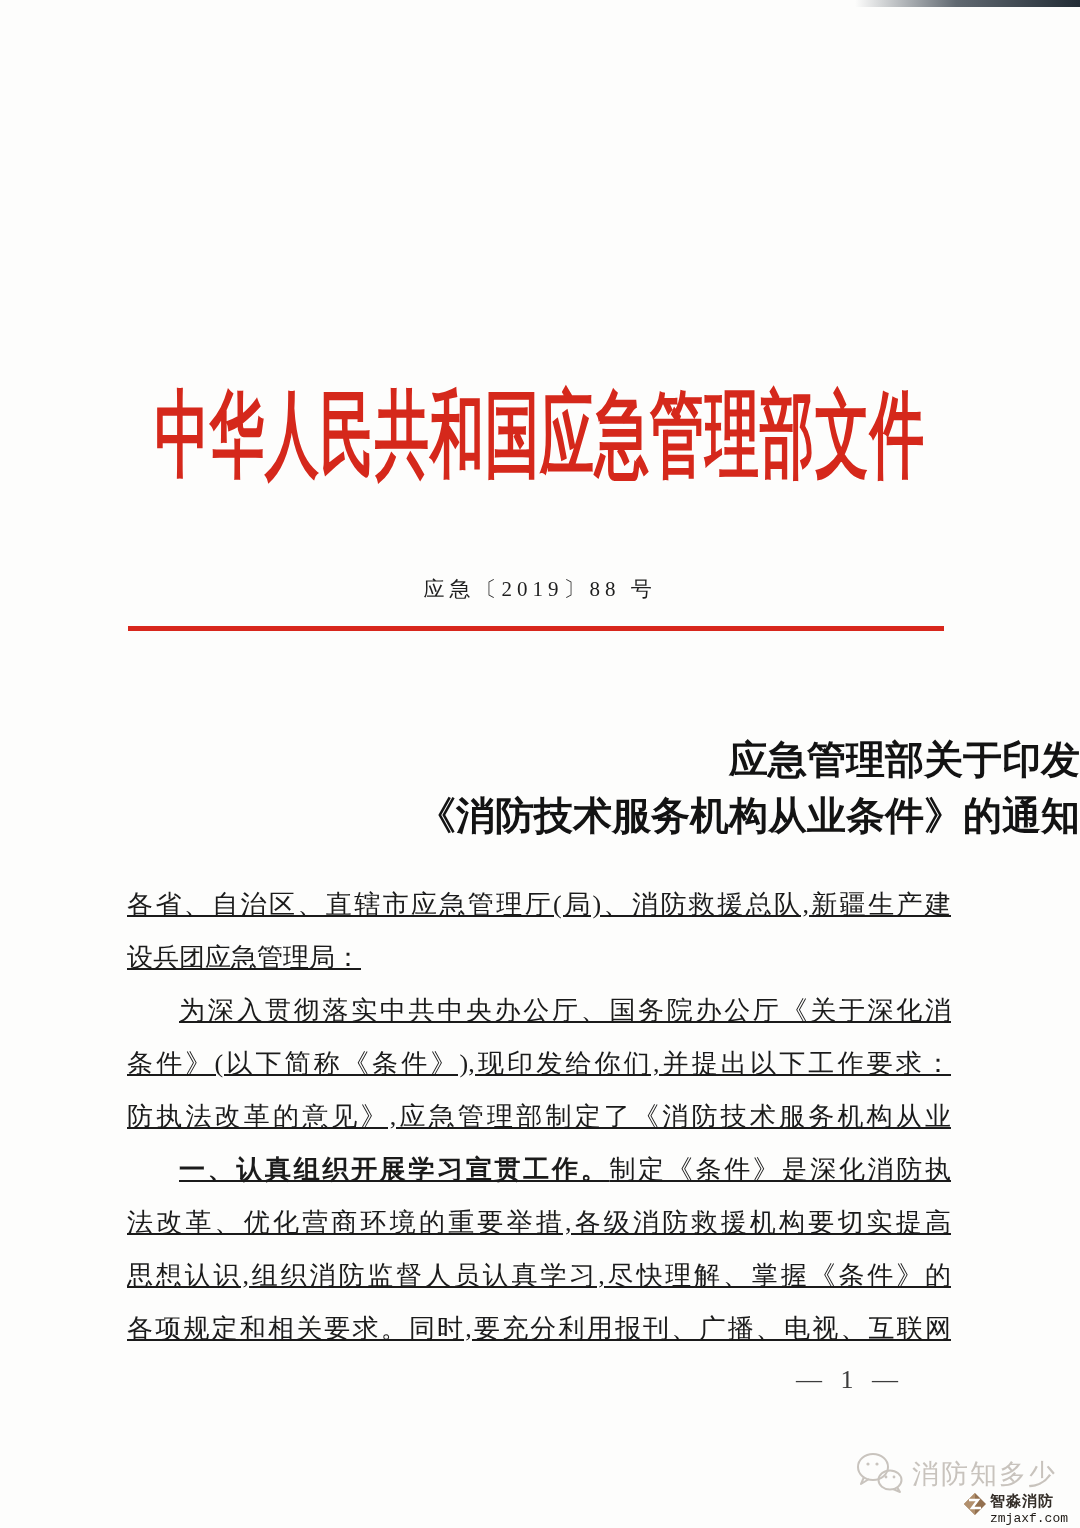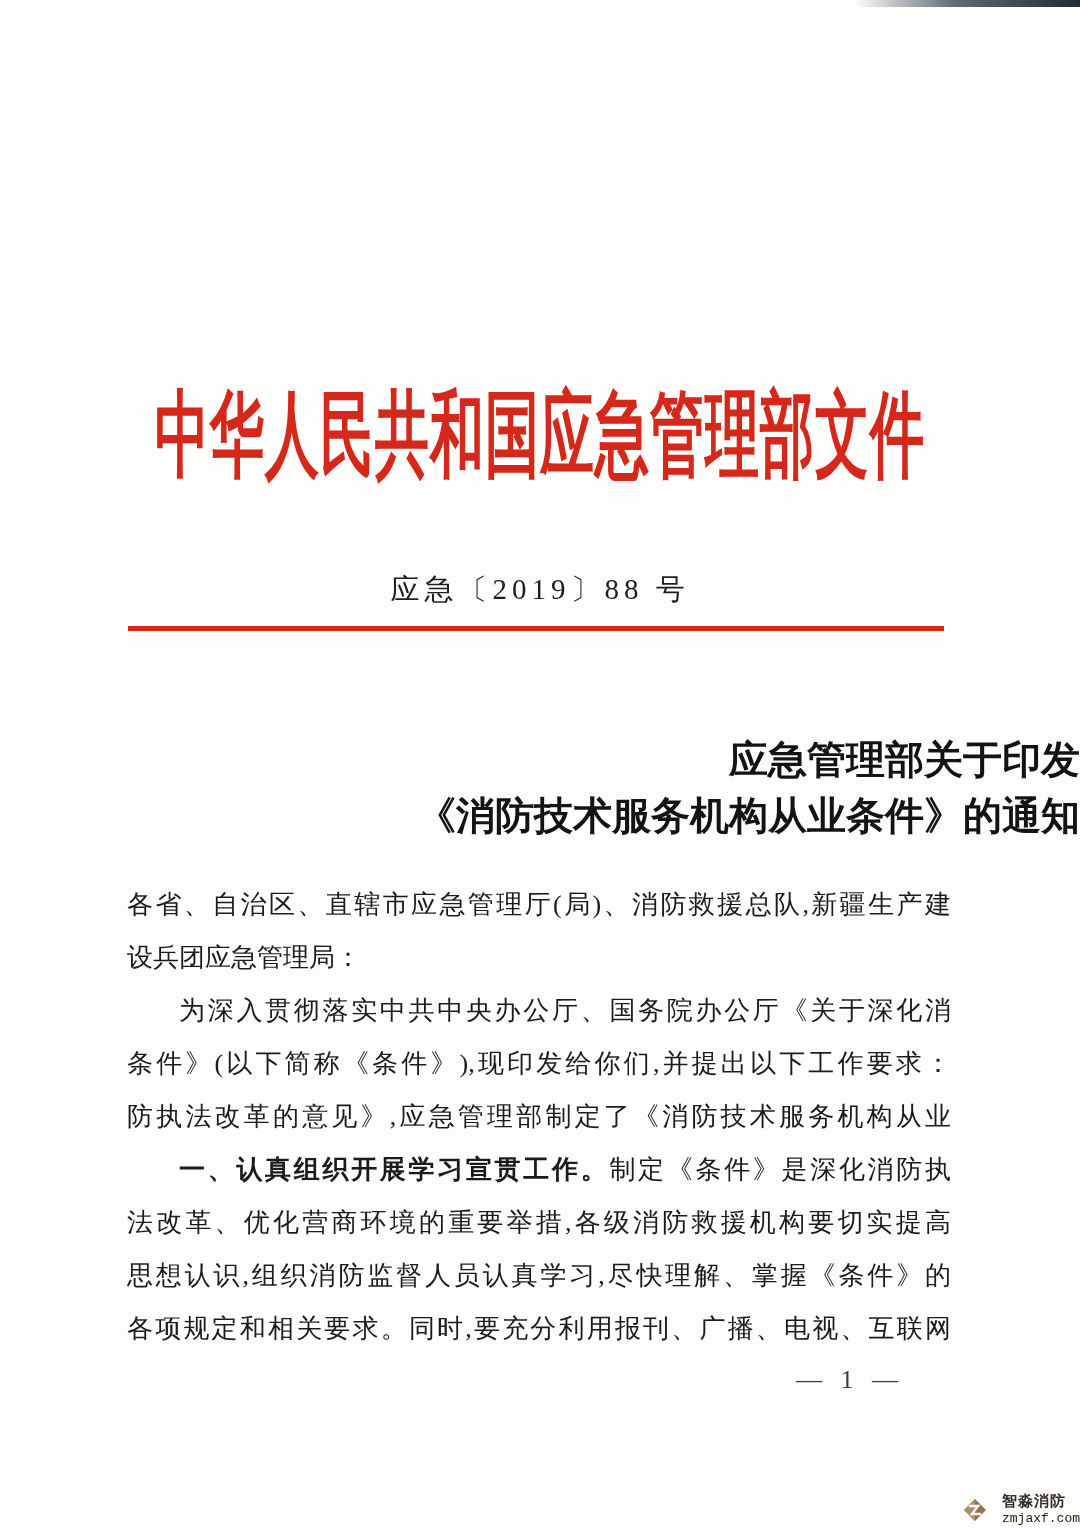--- a/index.html
+++ b/index.html
@@ -26,21 +26,21 @@
     font-size: 54px; font-weight: bold;
     color: #d5281b;
     letter-spacing: 1px;
     white-space: nowrap;
     transform: scaleY(1.75); transform-origin: center top;
   }
 
   .doc-number {
     position: absolute; top: 572px; left: 0; width: 100%;
     text-align: center;
-    font-size: 29px; line-height: 34px;
+    font-size: 21px; line-height: 34px;
     letter-spacing: 5px;
     color: #1e1e1e;
     white-space: nowrap;
   }
 
   .red-rule {
     position: absolute; top: 626px; left: 128px;
     width: 816px; height: 5px;
     background: #d8271c;
   }
@@ -53,21 +53,21 @@
     color: #131313;
     white-space: nowrap;
   }
 
   .body-block {
     position: absolute; top: 878px; left: 127px;
     width: 824px;
     font-size: 26px; line-height: 53px;
     color: #1b1b1b;
   }
-  .line { text-align: justify; text-align-last: justify; }
+  .line { text-align: justify; text-align-last: justify; text-decoration: underline; }
   .line.short { text-align-last: left; }
   .line.indent { text-indent: 2em; }
   .bold-seg {
     font-weight: 700;
     font-family: "Liberation Sans", "DejaVu Sans", sans-serif;
   }
 
   .page-number {
     position: absolute; top: 1365px; right: 176px;
     font-size: 26px; color: #3c3c3c;
@@ -80,21 +80,21 @@
     position: absolute; top: 1450px; left: 856px;
     display: flex; align-items: center; gap: 8px;
   }
   .wm-wechat-name {
     font-size: 27px; color: #c8c3bd; letter-spacing: 2px;
     font-family: "Liberation Sans", "DejaVu Sans", sans-serif;
     white-space: nowrap;
   }
   .wm-row2 {
     position: absolute; top: 1493px; left: 964px;
-    display: flex; align-items: flex-end; gap: 16px;
+    display: flex; align-items: flex-start; gap: 4px;
   }
   .wm-brand-text { display: flex; flex-direction: column; line-height: 1; }
   .wm-brand-name {
     font-size: 15px; font-weight: 700; color: #332d27;
     font-family: "Liberation Sans", "DejaVu Sans", sans-serif;
     letter-spacing: 1px; white-space: nowrap;
   }
   .wm-brand-site {
     font-size: 13px; font-weight: 400; color: #1f1a15;
     font-family: "Liberation Mono", "DejaVu Sans Mono", monospace;
@@ -128,20 +128,35 @@
     <div class="line indent">
       <span class="bold-seg">一、认真组织开展学习宣贯工作。</span><span>制定《条件》是深化消防执</span>
     </div>
     <div class="line">法改革、优化营商环境的重要举措,各级消防救援机构要切实提高</div>
     <div class="line">思想认识,组织消防监督人员认真学习,尽快理解、掌握《条件》的</div>
     <div class="line">各项规定和相关要求。同时,要充分利用报刊、广播、电视、互联网</div>
   </div>
 
   <div class="page-number">— 1 —</div>
 
+  <div class="wm-row1">
+    <span>
+      <svg width="48" height="44" viewBox="0 0 48 44" fill="none">
+        <ellipse cx="17" cy="17" rx="15" ry="13" stroke="#c9c4be" stroke-width="2" fill="none"></ellipse>
+        <path d="M8 27 L5 34 L13 29" stroke="#c9c4be" stroke-width="2" fill="none" stroke-linejoin="round"></path>
+        <circle cx="12" cy="14" r="1.6" fill="#c9c4be"></circle>
+        <circle cx="21" cy="14" r="1.6" fill="#c9c4be"></circle>
+        <ellipse cx="34" cy="30" rx="11.5" ry="9.5" stroke="#c9c4be" stroke-width="2" fill="none"></ellipse>
+        <path d="M41 37 L44 42 L37 39" stroke="#c9c4be" stroke-width="2" fill="none" stroke-linejoin="round"></path>
+        <circle cx="30" cy="27" r="1.4" fill="#c9c4be"></circle>
+        <circle cx="38" cy="27" r="1.4" fill="#c9c4be"></circle>
+      </svg>
+    </span>
+    <span class="wm-wechat-name">消防知多少</span>
+  </div>
 
   <div class="wm-row2">
     <span>
       <svg width="22" height="22" viewBox="0 0 22 22">
         <polygon points="11,0 22,11 11,22 0,11" fill="#93704f"></polygon>
         <polygon points="11,0 0,11 11,22" fill="#b2906d"></polygon>
         <polyline points="5,7 14,7 8,15 17,15" stroke="#ffffff" stroke-width="2.4" fill="none"></polyline>
       </svg>
     </span>
     <span class="wm-brand-text">

